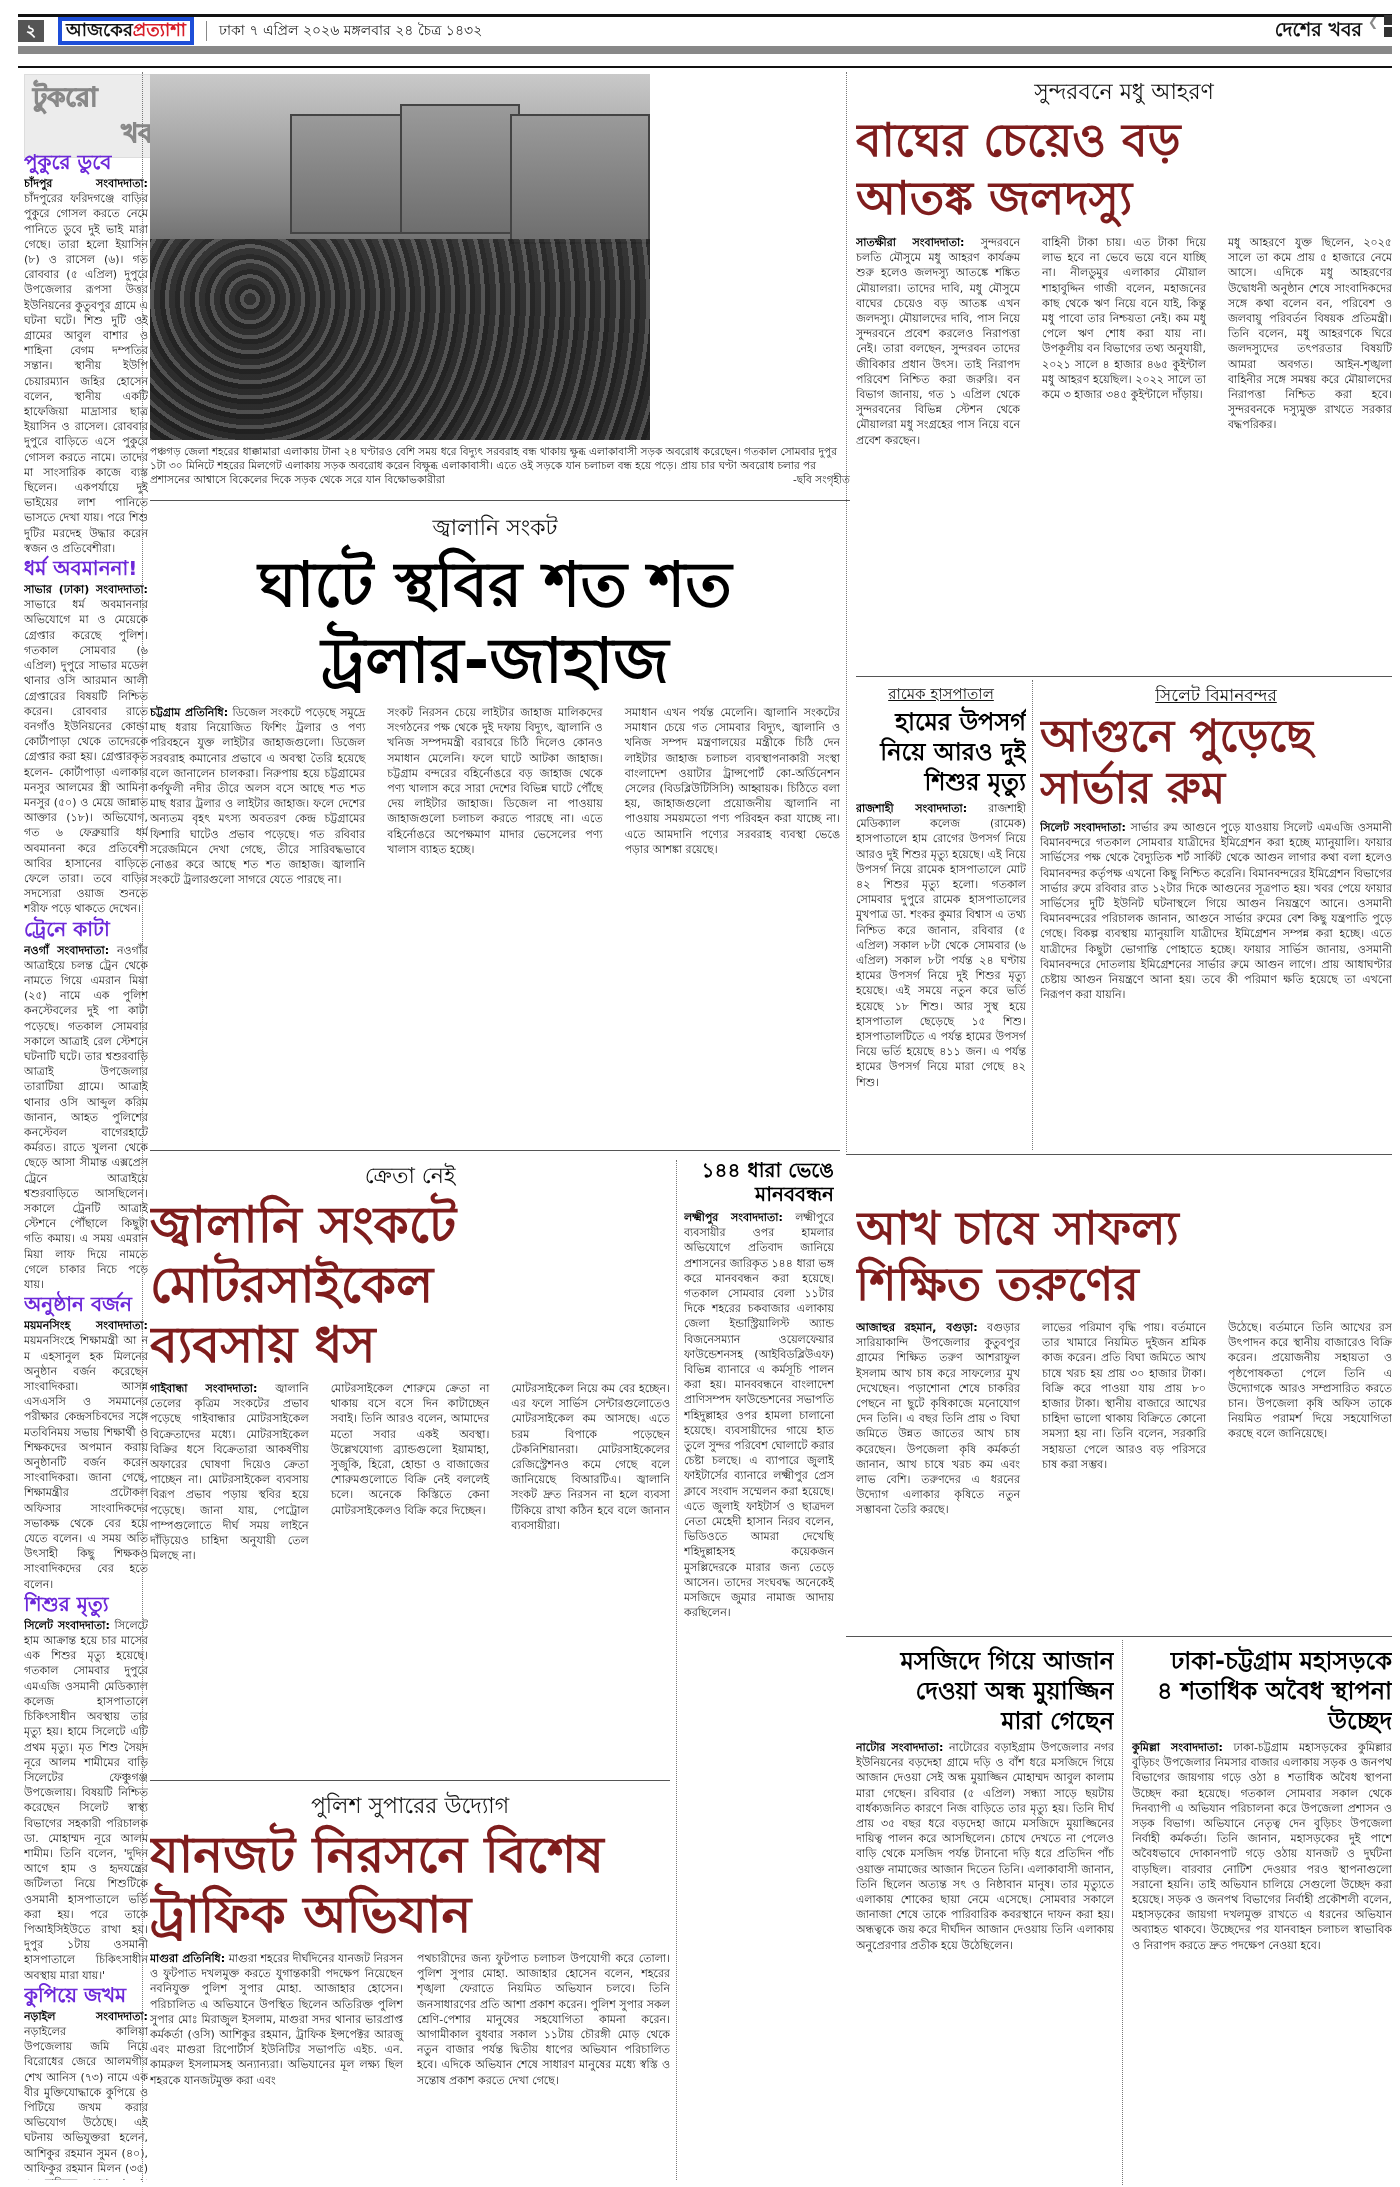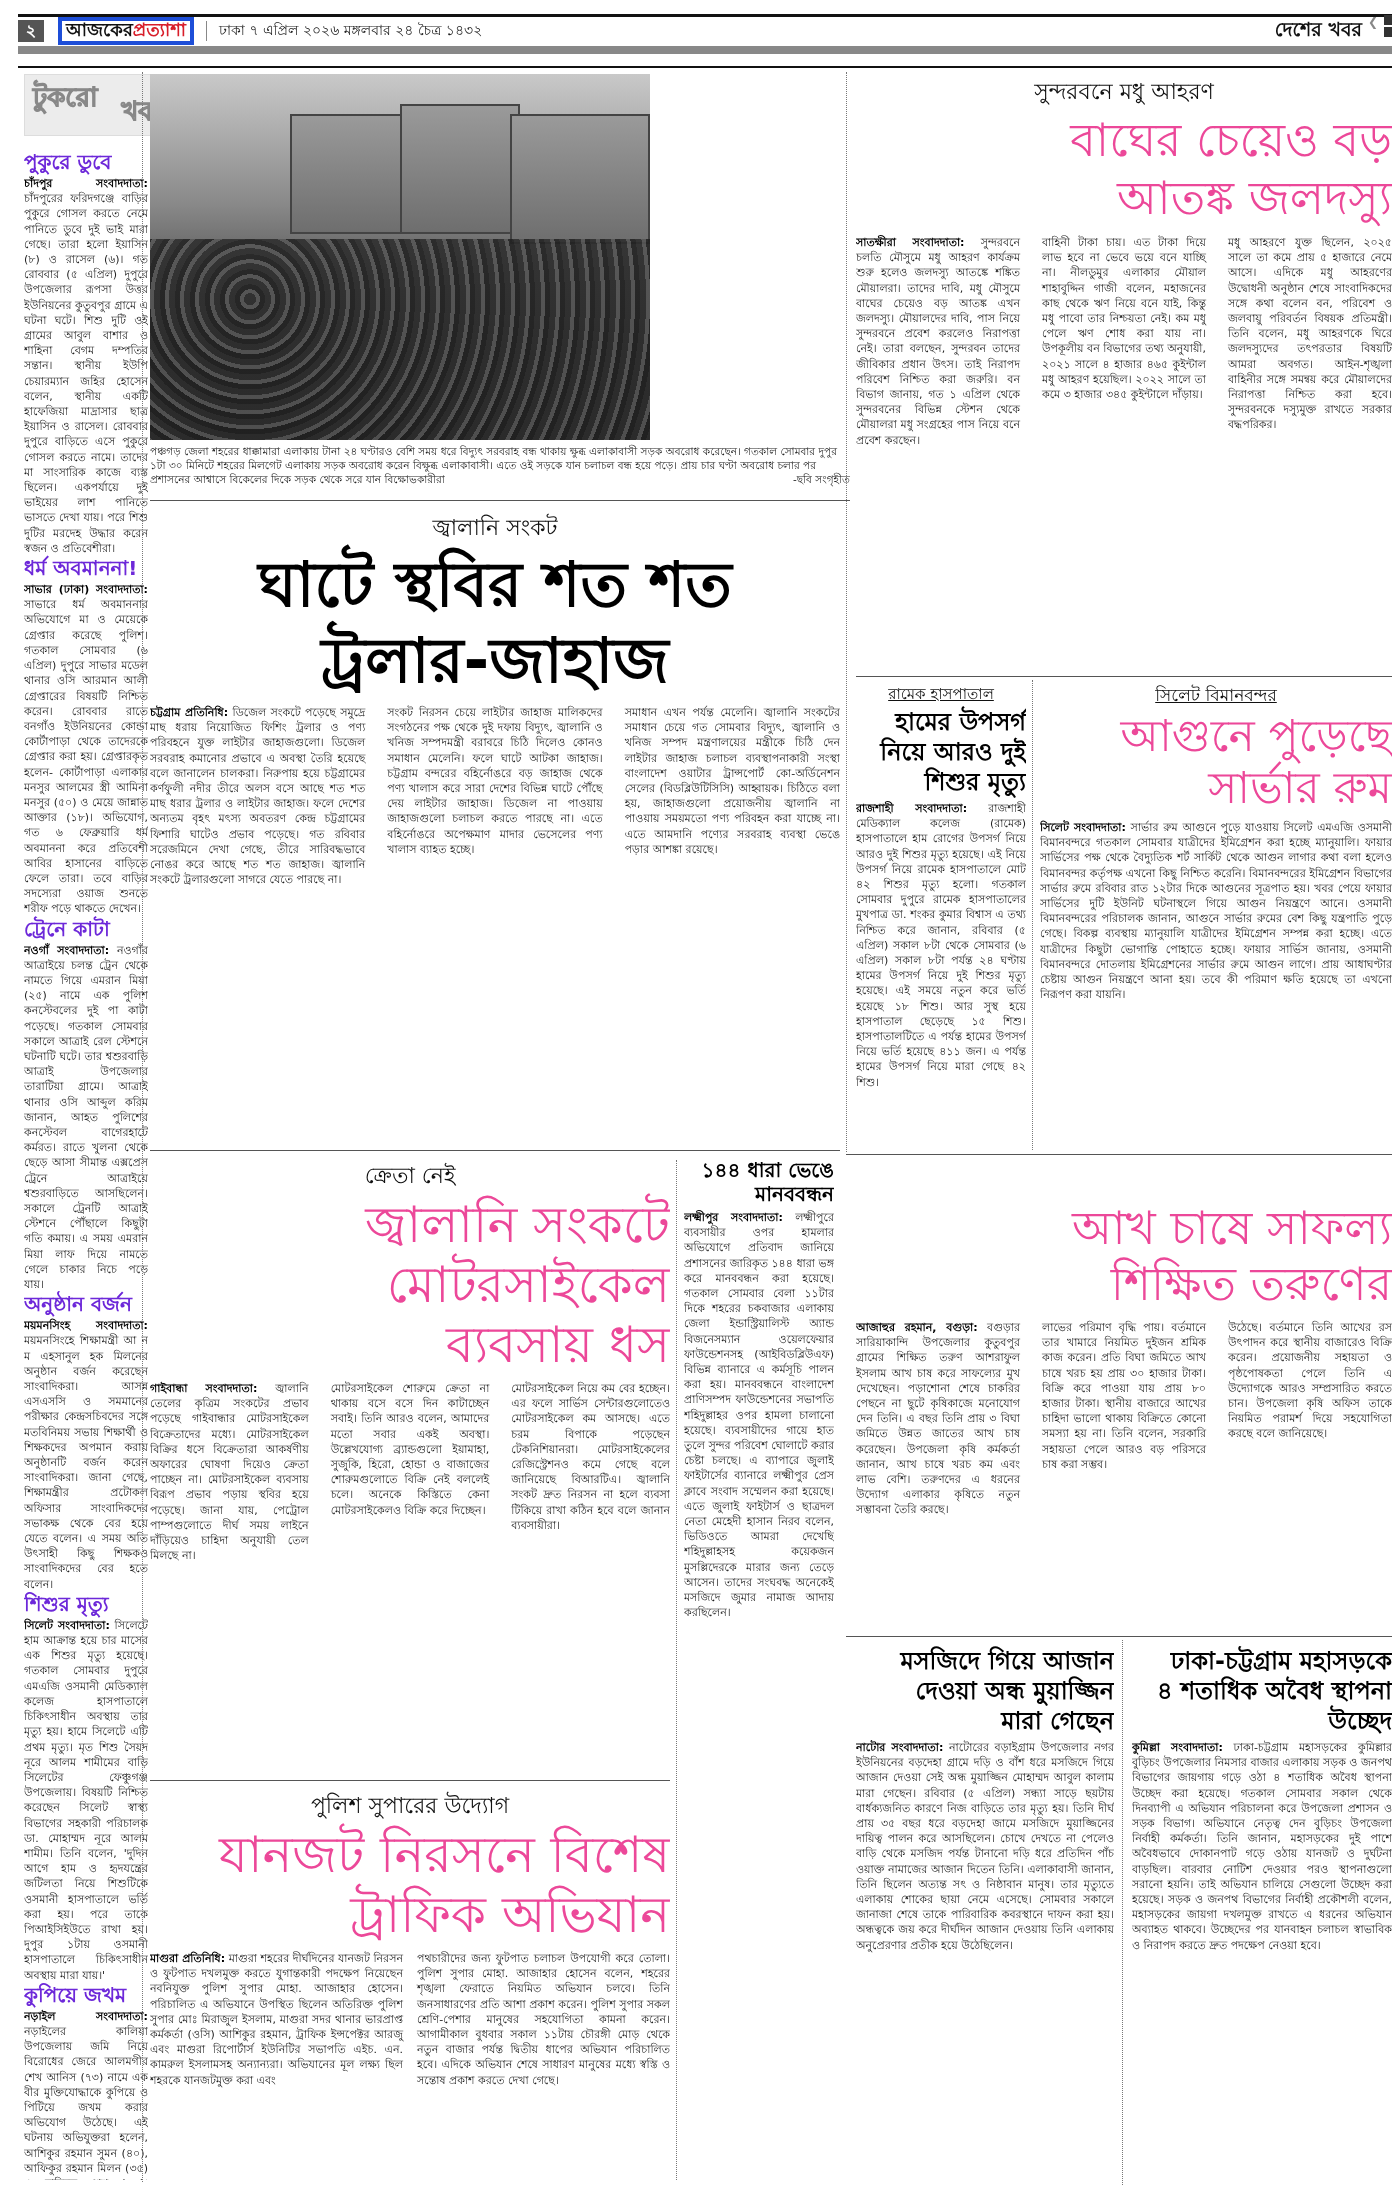--- a/index.html
+++ b/index.html
@@ -23,30 +23,30 @@
   .under-rule { position: absolute; left: 18px; right: 8px; top: 66px; height: 2px; background: #111; }
 
   
   .col { position: absolute; overflow: hidden; }
   .body-text { font-size: 11px; line-height: 15.2px; color: #222; text-align: justify; }
   .body-text b { color: #000; }
   .vdots { position: absolute; width: 0; border-left: 1px dotted #777; }
   .hrule { position: absolute; height: 0; border-top: 1px solid #555; }
 
   
-  .tukro { position: absolute; left: 24px; top: 74px; width: 154px; height: 62px; background: #ececec; border: 1px solid #ddd; }
+  .tukro { position: absolute; left: 24px; top: 74px; width: 154px; height: 84px; background: #ececec; border: 1px solid #ddd; }
   .tukro .t1 { position: absolute; left: 8px; top: 2px; font-size: 26px; color: #bbb; font-weight: bold; -webkit-text-stroke: 1px #888; }
   .tukro .t2 { position: absolute; right: 10px; bottom: 0px; font-size: 26px; color: #ccc; font-weight: bold; -webkit-text-stroke: 1px #888; }
   .brief-h { font-size: 20px; font-weight: bold; color: #6d28d9; margin: 2px 0 2px; line-height: 24px; }
   .brief-h:first-child { margin-top: 0; }
 
   
   .kicker { text-align: center; font-size: 22px; color: #111; }
   .hl-xl { text-align: center; font-size: 62px; font-weight: bold; line-height: 76px; color: #000; }
-  .hl-l { text-align: right; font-size: 50px; font-weight: normal; line-height: 60px; color: #ec4899; }
+  .hl-l { text-align: left; font-size: 50px; font-weight: bold; line-height: 60px; color: #7f1d1d; }
   .hl-s { text-align: right; font-size: 24px; font-weight: bold; line-height: 30px; color: #000; }
   .kicker-s { text-align: center; font-size: 15px; color: #111; text-decoration: underline; }
 
   
   .photo { position: absolute; left: 150px; top: 74px; width: 500px; height: 366px; overflow: hidden;
     background: linear-gradient(180deg,#c9c9c9 0%,#8a8a8a 35%,#5b5b5b 55%,#3b3b3b 75%,#2a2a2a 100%); }
   .photo .truck { position: absolute; background: linear-gradient(180deg,#9a9a9a,#6e6e6e); border: 2px solid #444; }
   .photo .crowd { position: absolute; left: 0; right: 0; bottom: 0; height: 55%;
     background: repeating-radial-gradient(circle at 20% 30%, #2b2b2b 0 6px, #555 6px 10px, #1f1f1f 10px 15px); opacity: .85; }
   .caption { position: absolute; left: 150px; top: 444px; width: 700px; font-size: 10.5px; line-height: 14px; color: #222; }

